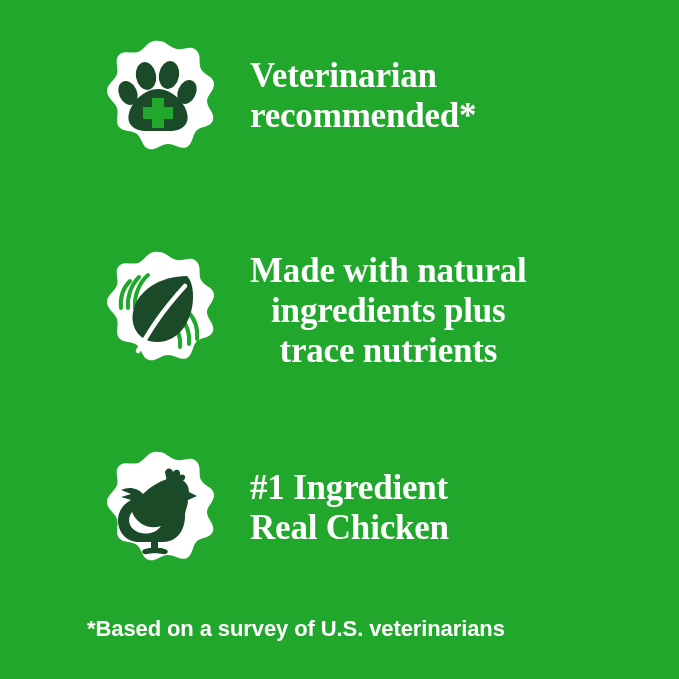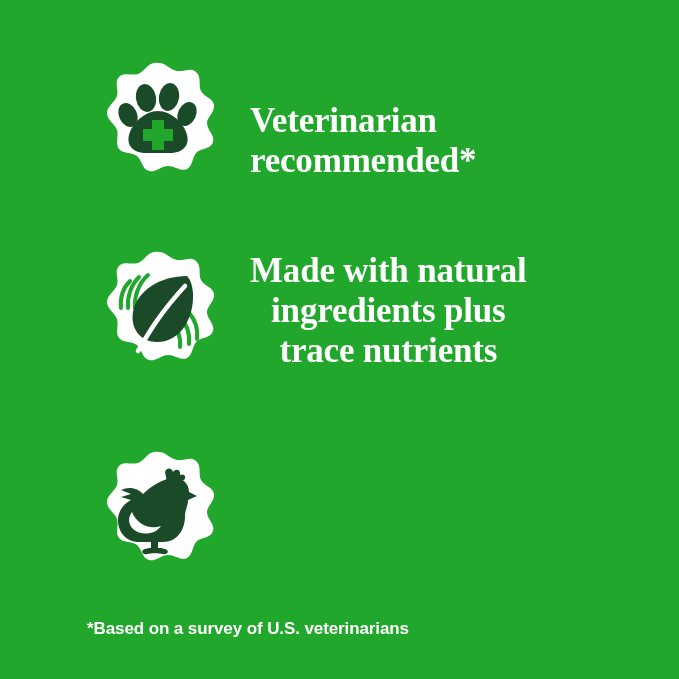--- a/index.html
+++ b/index.html
@@ -24,21 +24,21 @@
   .feature-row {
     position: absolute;
     left: 0;
     width: 679px;
     display: flex;
     flex-direction: row;
     align-items: flex-start;
   }
 
   
-  #row-1 { top: 61px; align-items: flex-end; }
+  #row-1 { top: 39px; }
   #row-2 { top: 250px; }
   #row-3 { top: 450px; }
 
   .badge {
     position: relative;
     margin-left: 99px;
     width: 120px;
     height: 120px;
     flex: 0 0 120px;
   }
@@ -64,21 +64,21 @@
   #row-2 .feature-text { padding-top: 1px; text-align: center; }
   #row-3 .feature-text { padding-top: 18px; }
 
   #footnote {
     position: absolute;
     left: 87px;
     top: 618px;
     color: #ffffff;
     font-family: "Liberation Sans", sans-serif;
     font-weight: bold;
-    font-size: 17px;
+    font-size: 22px;
     line-height: 22px;
     letter-spacing: -0.1px;
   }
 </style>
 </head>
 <body>
 
 <div id="infographic">
 
   <div class="feature-row" id="row-1">
@@ -259,17 +259,19 @@
           <path d="
             M44 100
             C 48 97 64 97 68 100
             C 70 102 68 105 64 104
             C 60 103 52 103 48 104
             C 44 105 42 102 44 100 Z"></path>
         </g>
       </svg>
     </div>
 
+    <div class="feature-text">#1 Ingredient
+Real Chicken</div>
   </div>
 
   <div id="footnote">*Based on a survey of U.S. veterinarians</div>
 
 </div>
 
 </body></html>

